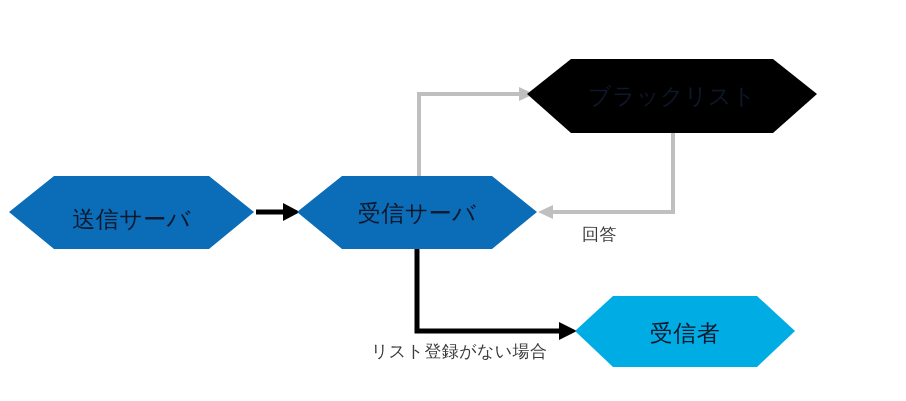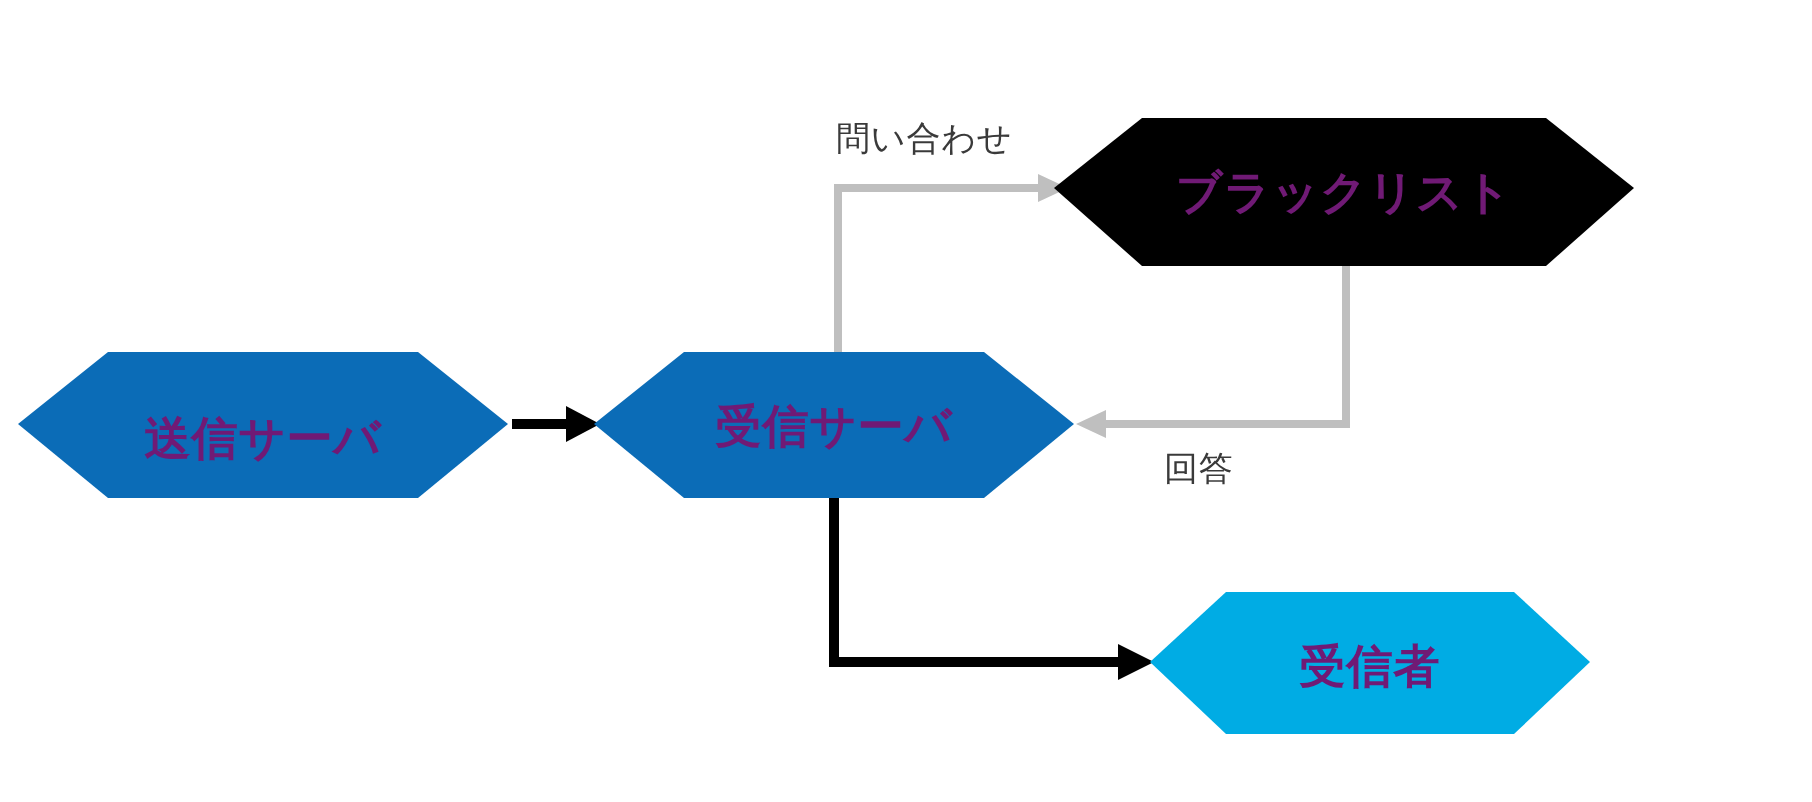--- a/index.html
+++ b/index.html
@@ -23,26 +23,25 @@
     left: 0;
     top: 0;
     width: 906px;
     height: 401px;
     display: block;
   }
   .node-label {
     position: absolute;
     text-align: center;
     white-space: nowrap;
-    color: #701a75;
+    color: #0f172a;
     font-size: 23px;
     font-family: "Liberation Sans", "DejaVu Sans", sans-serif;
     letter-spacing: 0.5px;
     pointer-events: none;
-    font-weight: bold;
   }
   .edge-label {
     position: absolute;
     text-align: left;
     white-space: nowrap;
     color: #3a3a3a;
     font-size: 17px;
     font-family: "Liberation Sans", "DejaVu Sans", sans-serif;
     letter-spacing: 0.4px;
     pointer-events: none;
@@ -93,18 +92,18 @@
   </svg>
 
   <div class="node-label lbl-sender">送信サーバ</div>
 
   <div class="node-label lbl-receiver-sv">受信サーバ</div>
 
   <div class="node-label lbl-blacklist">ブラックリスト</div>
 
   <div class="node-label lbl-recipient">受信者</div>
 
-  <div class="edge-label lbl-inquiry">問い合わせ</div>
 
   <div class="edge-label lbl-answer">回答</div>
 
+  <div class="edge-label lbl-notlisted">リスト登録がない場合</div>
 
 </div>
 
 </body></html>

